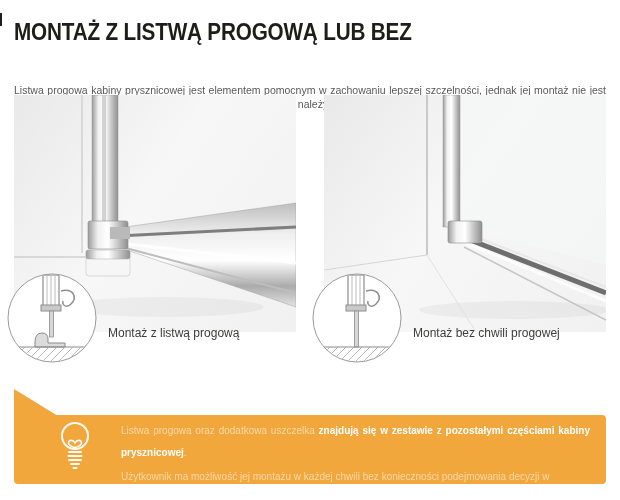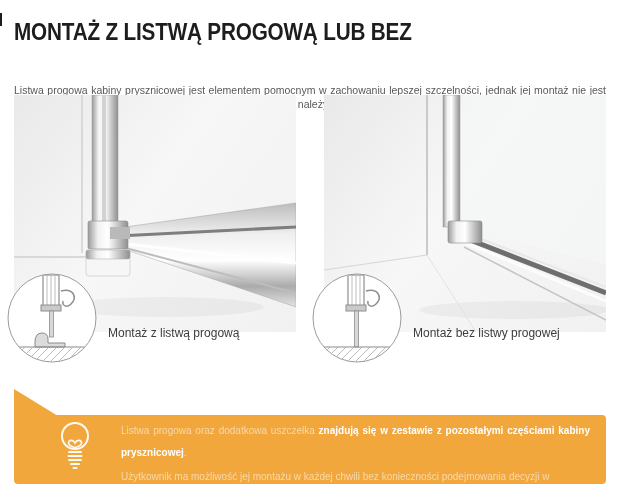--- a/index.html
+++ b/index.html
@@ -178,21 +178,21 @@
           <line x1="44" y1="88" x2="58" y2="74"></line>
         <line x1="52" y1="88" x2="66" y2="74"></line>
           <line x1="60" y1="88" x2="74" y2="74"></line>
         <line x1="68" y1="88" x2="82" y2="74"></line>
       </g>
     </g>
   </svg>
 </div>
 
 <div class="abs caption caption-left">Montaż z listwą progową</div>
-<div class="abs caption caption-right">Montaż bez listwy progowej</div>
+<div class="abs caption caption-right">Montaż bez chwili progowej</div>
 
 <div class="abs banner-tab"></div>
 <div class="abs banner"></div>
 
 <div class="abs bulb">
   <svg viewBox="0 0 44 58" fill="none" stroke="#ffffff" stroke-width="2" stroke-linecap="round" opacity=".95">
     <circle cx="22" cy="17" r="13"></circle>
     <path d="M22,24 c-2,-4 -6.5,-3 -6.5,0 c0,2.8 6.5,4.5 6.5,4.5 c0,0 6.5,-1.7 6.5,-4.5 c0,-3 -4.5,-4 -6.5,0 Z" stroke-width="1.6"></path>
     <line x1="16" y1="33" x2="28" y2="33"></line>
     <line x1="15.5" y1="37" x2="28.5" y2="37"></line>

